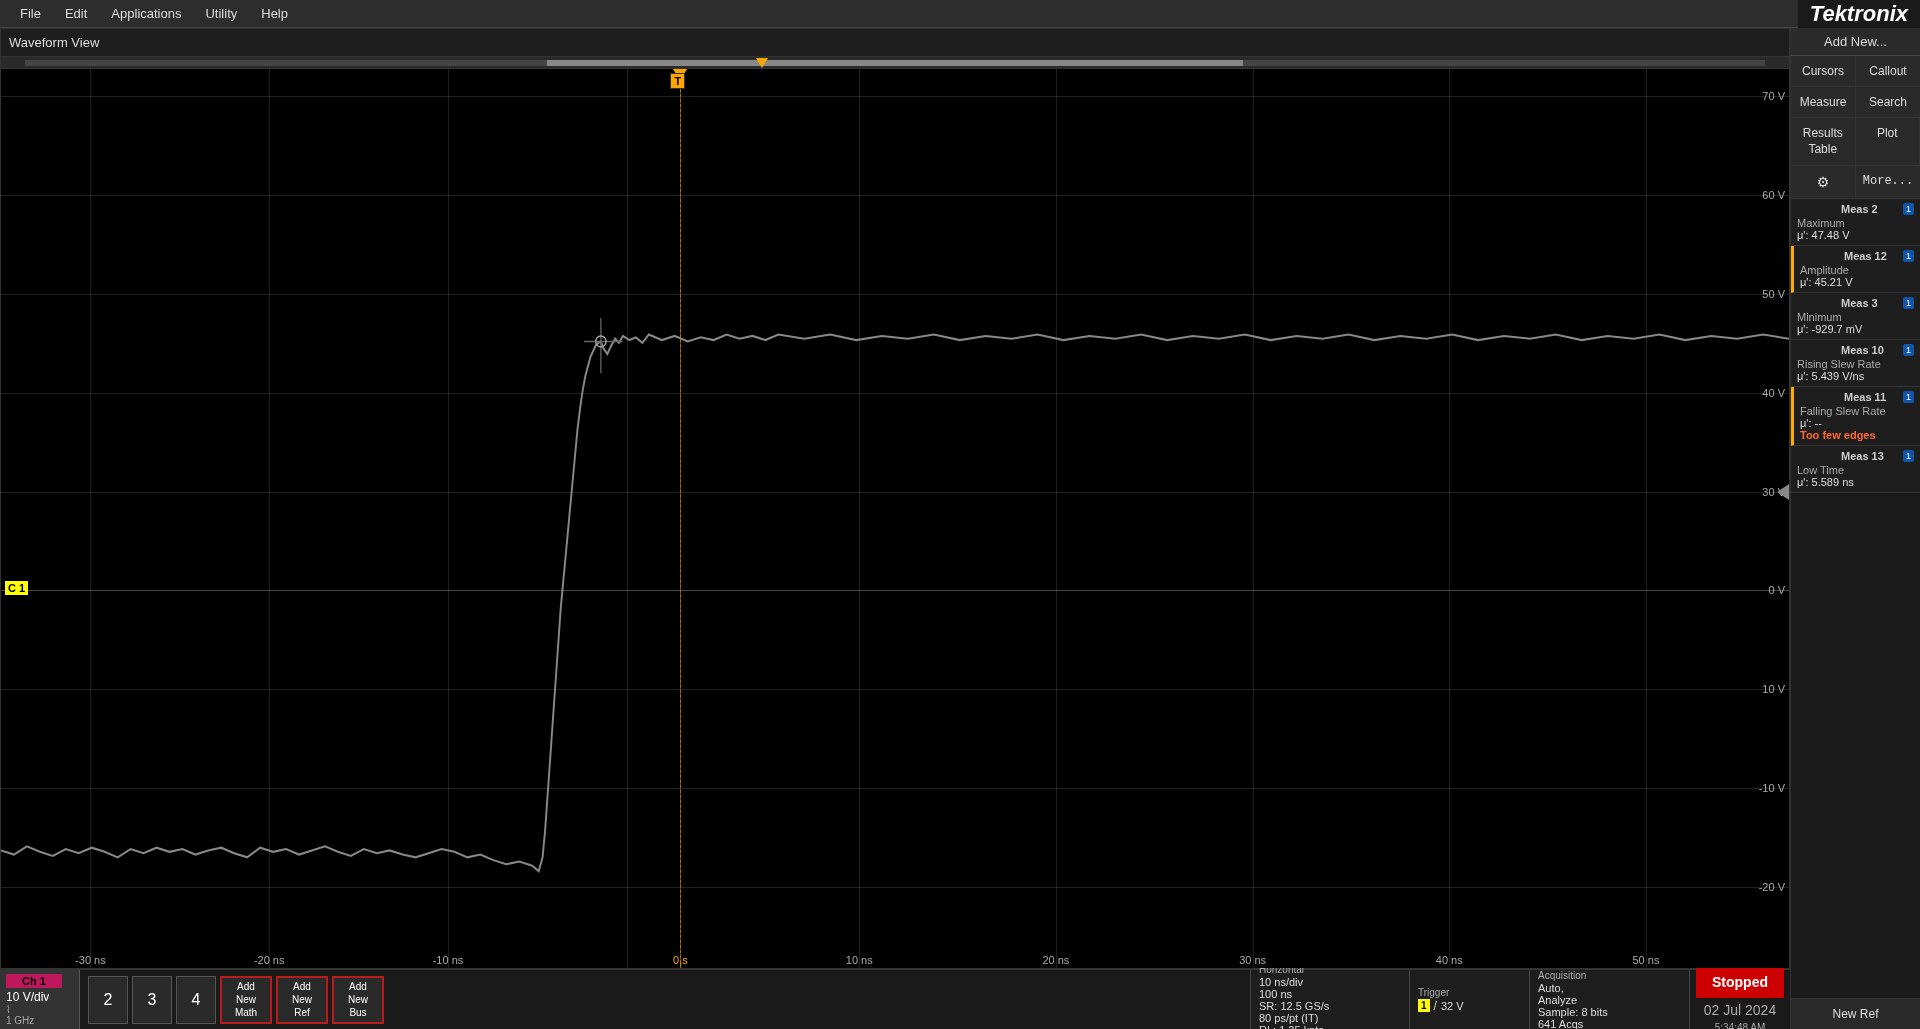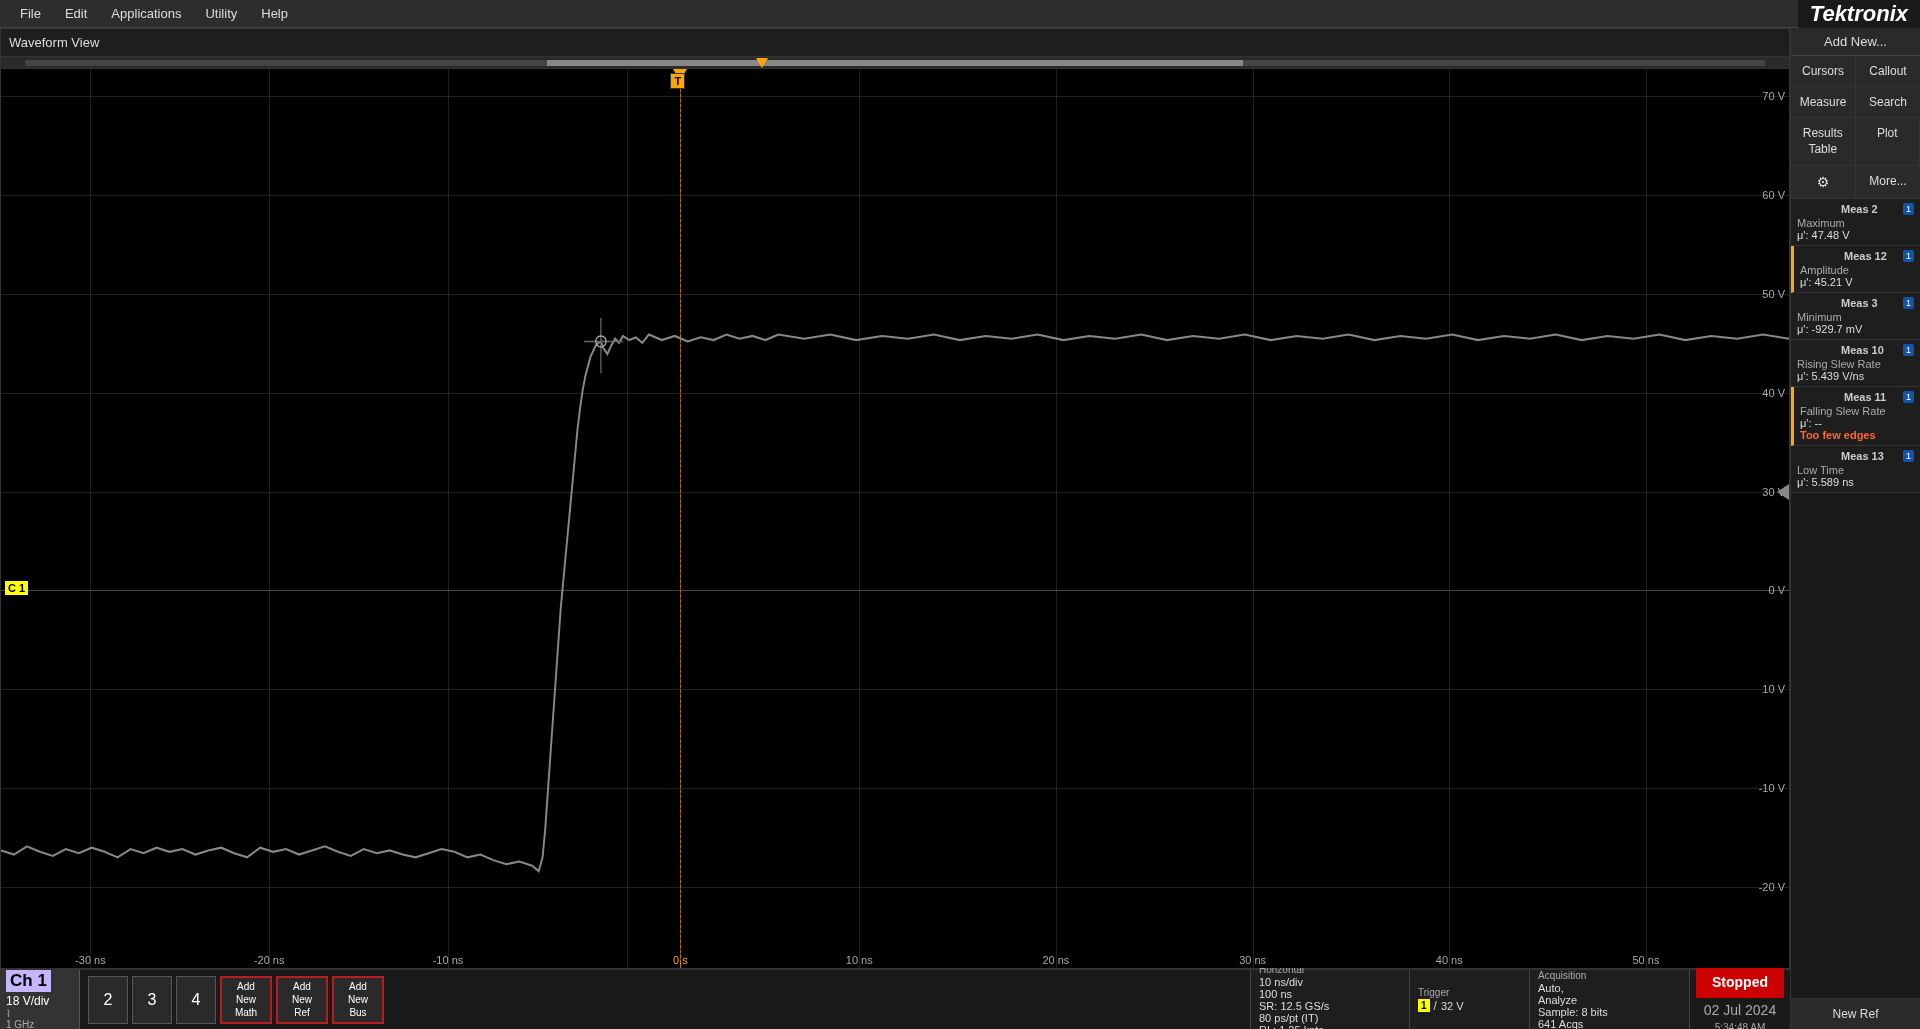--- a/index.html
+++ b/index.html
@@ -201,25 +201,25 @@
       background: #333;
       color: #fff;
       width: 80px;
       padding: 4px 6px;
       border-right: 1px solid #555;
       display: flex;
       flex-direction: column;
       justify-content: center;
     }
     #ch1-badge {
-      background: #c4b5fd;
+      background: #be185d;
       color: #000;
       font-weight: bold;
-      font-size: 17px;
-      padding: 1px 4px;
+      font-size: 11px;
+      padding: 1px 16px;
       margin-bottom: 2px;
       display: inline-block;
       width: fit-content;
     }
 
     #bottom-buttons {
       display: flex;
       align-items: center;
       gap: 4px;
       padding: 4px 8px;
@@ -555,21 +555,21 @@
           <circle cx="463" cy="197" r="4" fill="none" stroke="#aaa" stroke-width="1"></circle>
         </svg>
 
       </div>
     </div>
 
     <div id="bottom-bar">
 
       <div id="ch1-status">
         <div id="ch1-badge">Ch 1</div>
-        <div style="font-size:12px; color:#fff;">18 V/div</div>
+        <div style="font-size:12px; color:#fff;">10 V/div</div>
         <div style="font-size:10px; color:#aaa;">⌇</div>
         <div style="font-size:10px; color:#aaa;">1 GHz</div>
       </div>
 
       <div id="bottom-buttons">
         <div class="bottom-num-btn">
           <span>2</span>
         </div>
         <div class="bottom-num-btn">
           <span>3</span>
@@ -638,21 +638,21 @@
     </div>
 
     <div class="right-btn-row2">
       <div class="results-table-btn" style="white-space:pre-line; line-height:1.3;">Results
 Table</div>
       <div class="results-table-btn">Plot</div>
     </div>
 
     <div class="icon-btn-row">
       <div class="icon-btn" style="font-size:14px;">⚙</div>
-      <div class="icon-btn" style="font-size:12px;">More...</div>
+      <div class="icon-btn" style="font-size:12px;font-family:Liberation Mono, monospace;">More...</div>
     </div>
 
     <div id="measurements-list">
 
       <div class="meas-card">
         <div class="meas-header">
           <span class="meas-title">Meas 2</span>
           <span class="meas-badge">1</span>
         </div>
         <div class="meas-type">Maximum</div>

